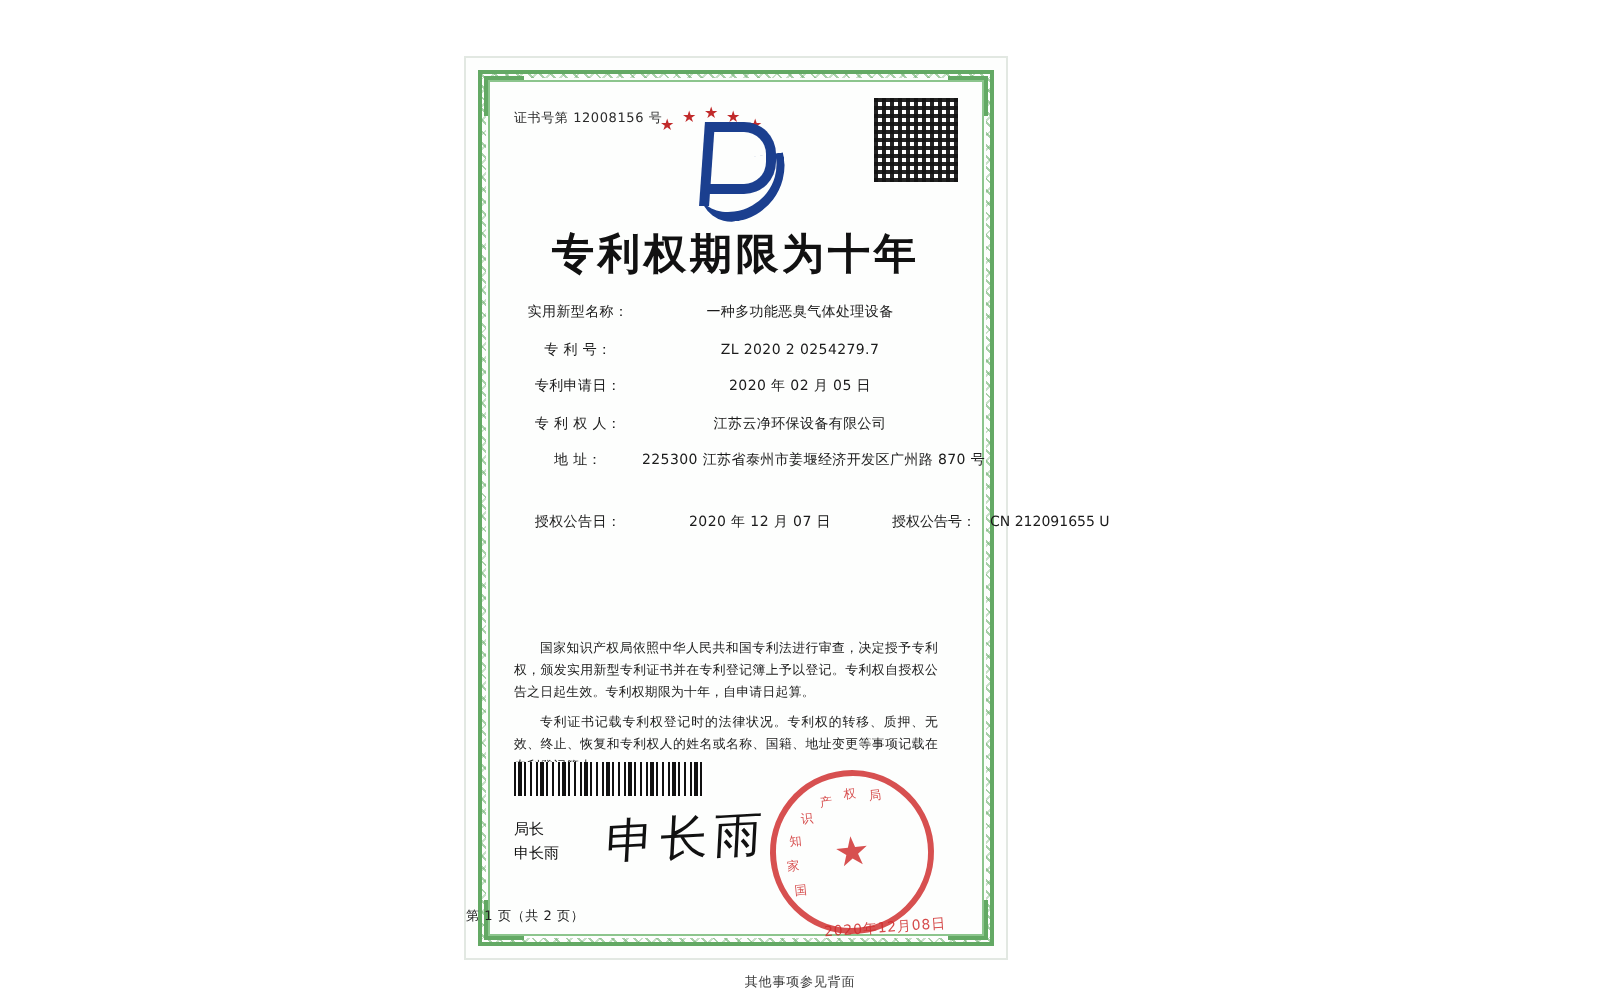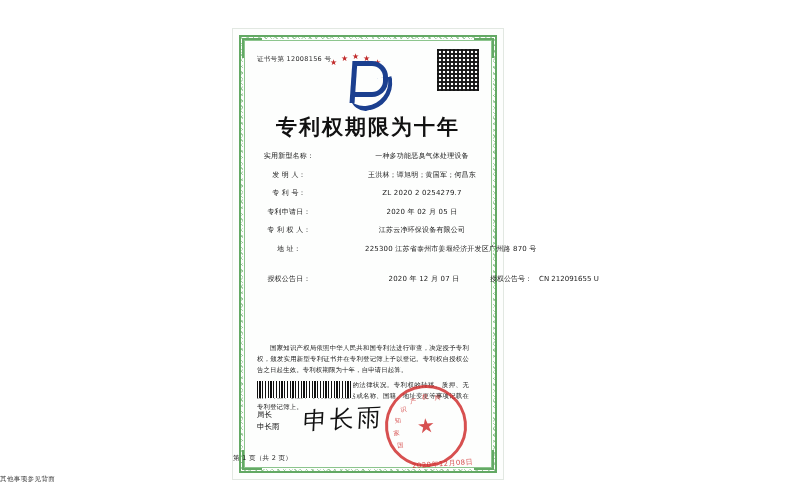--- a/index.html
+++ b/index.html
@@ -198,21 +198,20 @@
     text-align: center;
   }
   .field .lbl {
     width: 64px;
     flex: 0 0 64px;
     letter-spacing: .2px;
   }
   .field .val {
     flex: 1 1 auto;
     letter-spacing: .2px;
-    margin-left: 44px;
   }
   .field.dual .val {
     flex: 0 0 auto;
     width: 118px;
   }
   .field.dual .lbl2 {
     width: 56px;
     flex: 0 0 56px;
   }
   .field.dual .val2 {
@@ -224,21 +223,20 @@
   .body-text {
     position: absolute;
     left: 24px;
     right: 34px;
     top: 290px;
     font-size: 6.4px;
     line-height: 11px;
     color: #1b1b1b;
     text-align: justify;
     letter-spacing: .15px;
-    margin-top: 24px;
   }
   .body-text p {
     margin: 0 0 4px 0;
     text-indent: 13px;
   }
 
   
   .barcode {
     position: absolute;
     left: 24px;
@@ -325,22 +323,22 @@
     bottom: 16px;
     text-align: left;
     font-size: 6.5px;
     color: #222;
     letter-spacing: .3px;
   }
   .outside-note {
     position: absolute;
     left: 0;
     right: 0;
-    bottom: 16px;
-    text-align: left;
+    bottom: 4px;
+    text-align: center;
     font-size: 6.5px;
     color: #3c3c3c;
     letter-spacing: .4px;
   }
 </style>
 </head>
 <body>
 
 <div class="page">
 
@@ -372,24 +370,20 @@
         <div class="swoosh"></div>
       </div>
     </div>
 
     <div class="title">专利权期限为十年</div>
 
     <div class="fields">
       <div class="field">
         <span class="lbl">实用新型名称：</span>
         <span class="val">一种多功能恶臭气体处理设备</span>
-      </div>
-      <div class="field">
-        <span class="lbl">发 明 人：</span>
-        <span class="val">王洪林；谭旭明；黄国军；何昌东</span>
       </div>
       <div class="field">
         <span class="lbl">专 利 号：</span>
         <span class="val">ZL 2020 2 0254279.7</span>
       </div>
       <div class="field">
         <span class="lbl">专利申请日：</span>
         <span class="val">2020 年 02 月 05 日</span>
       </div>
       <div class="field">

